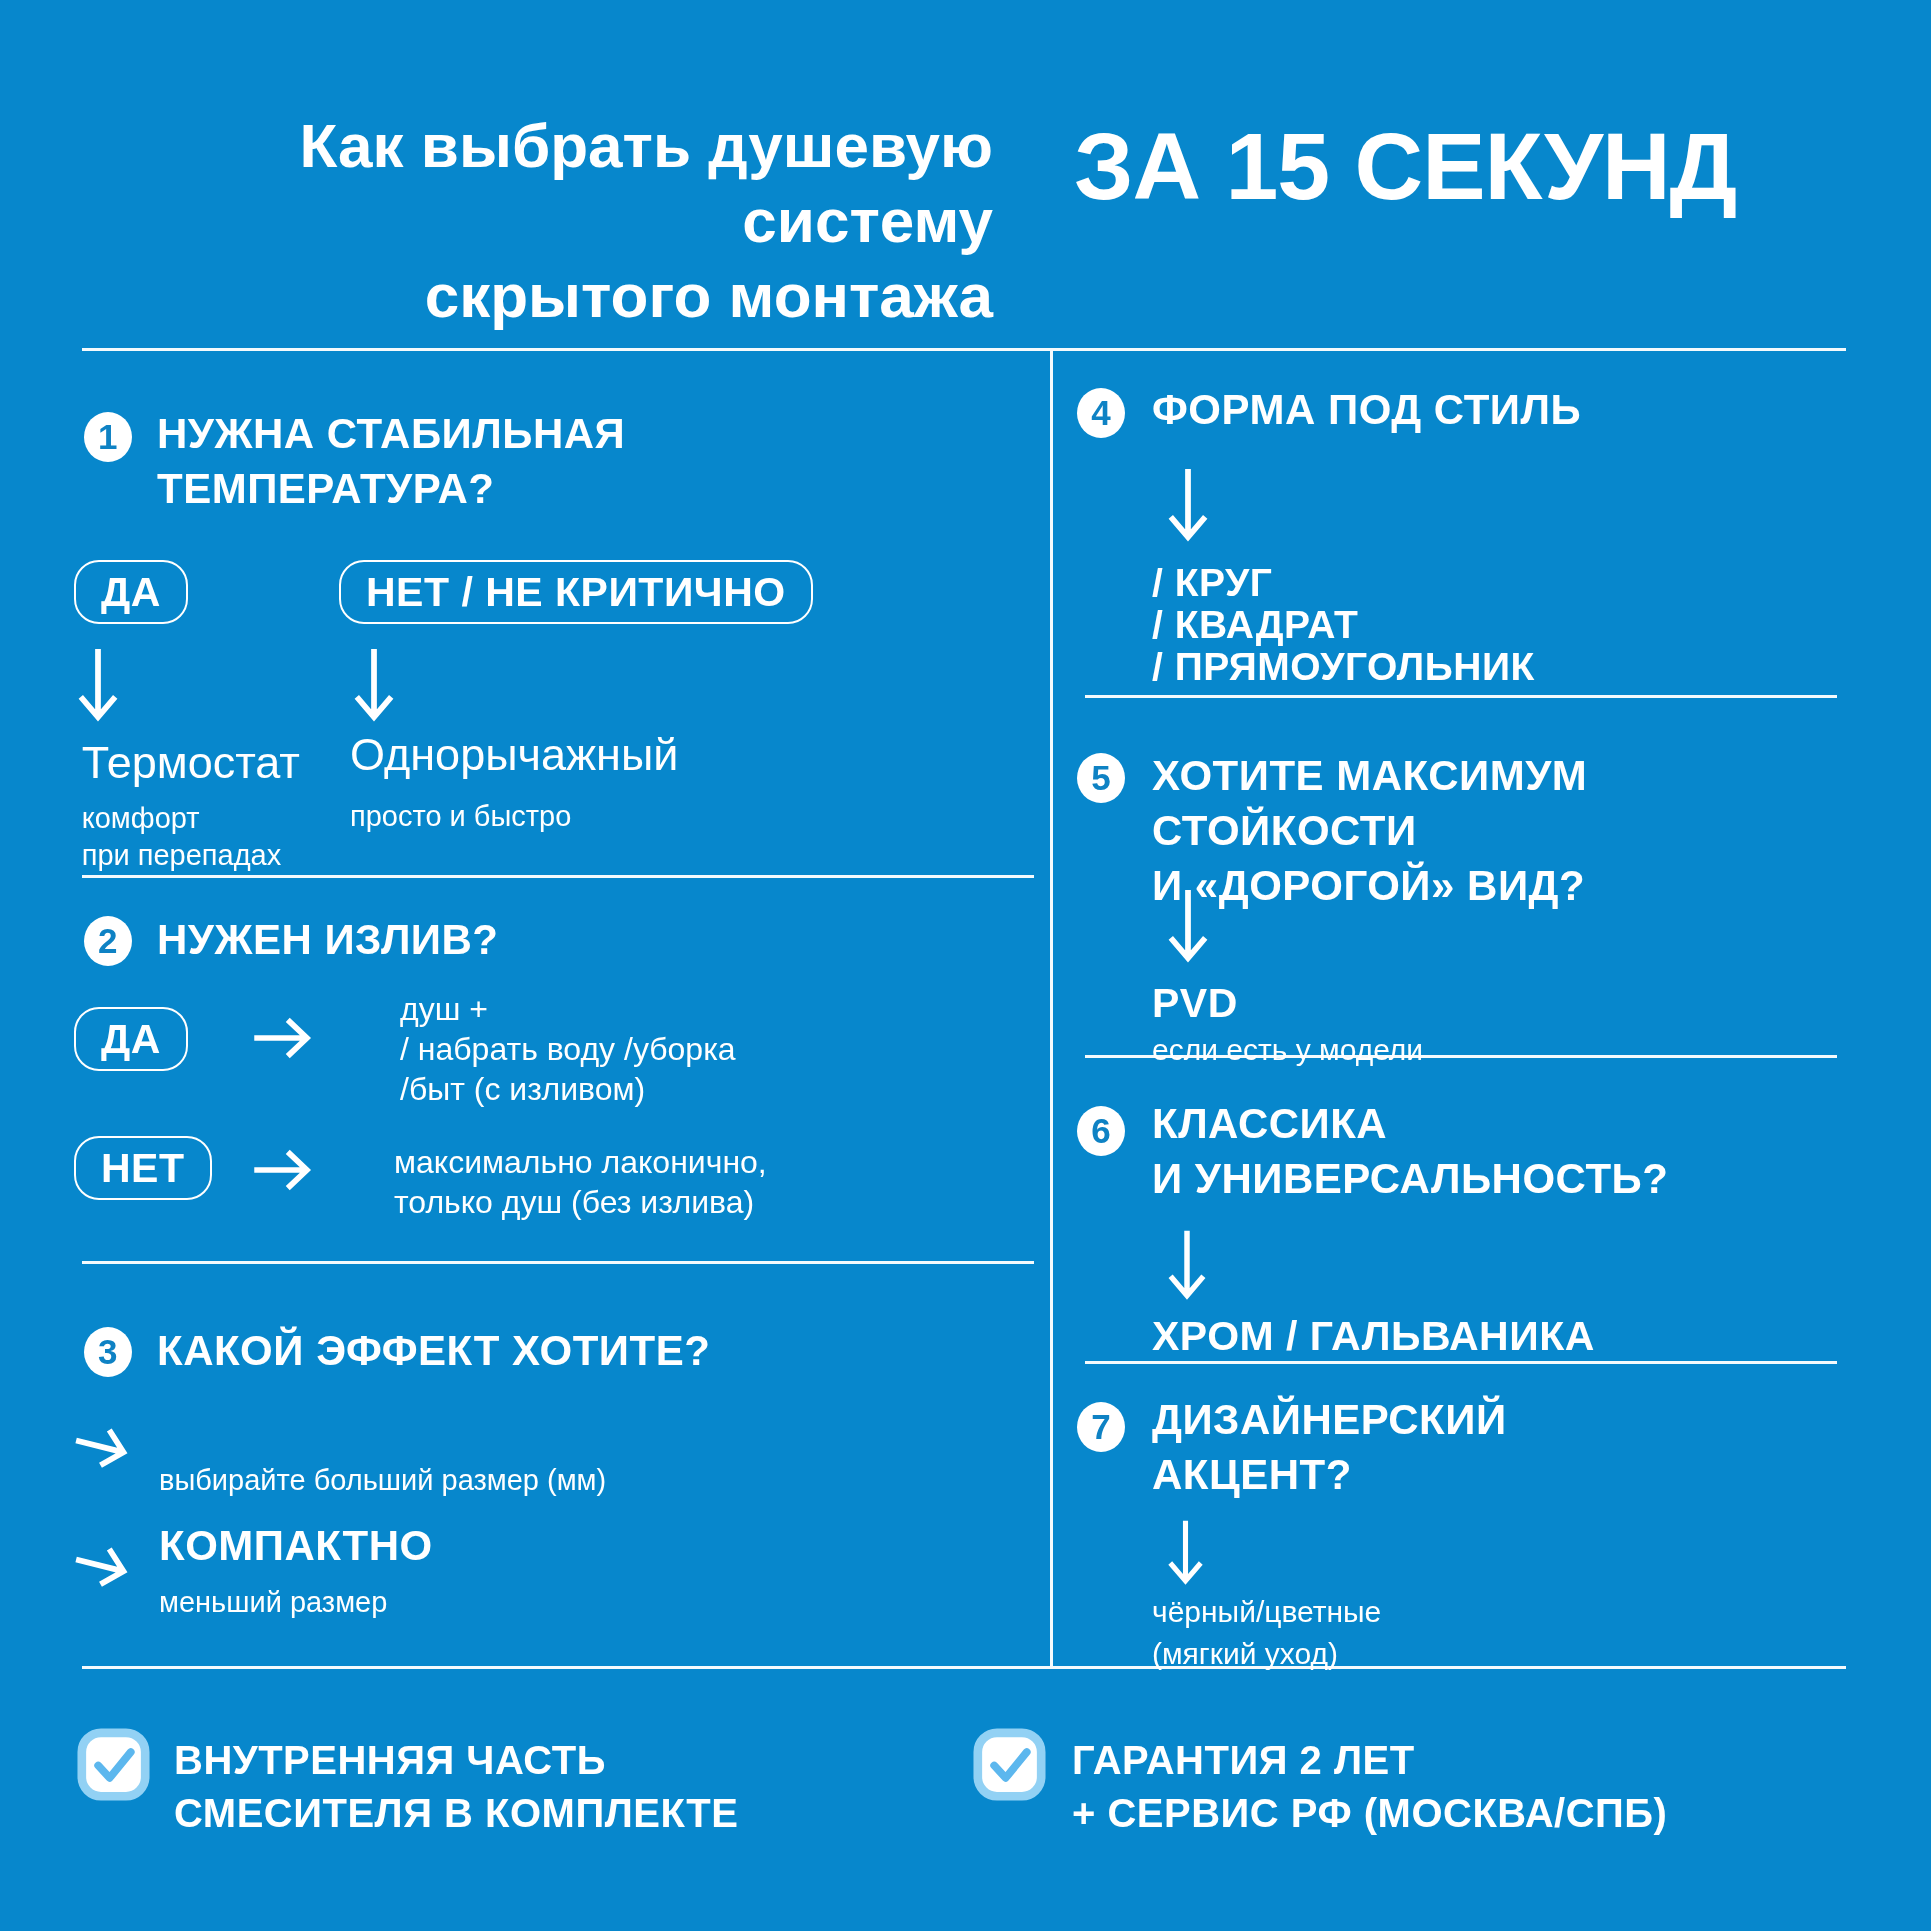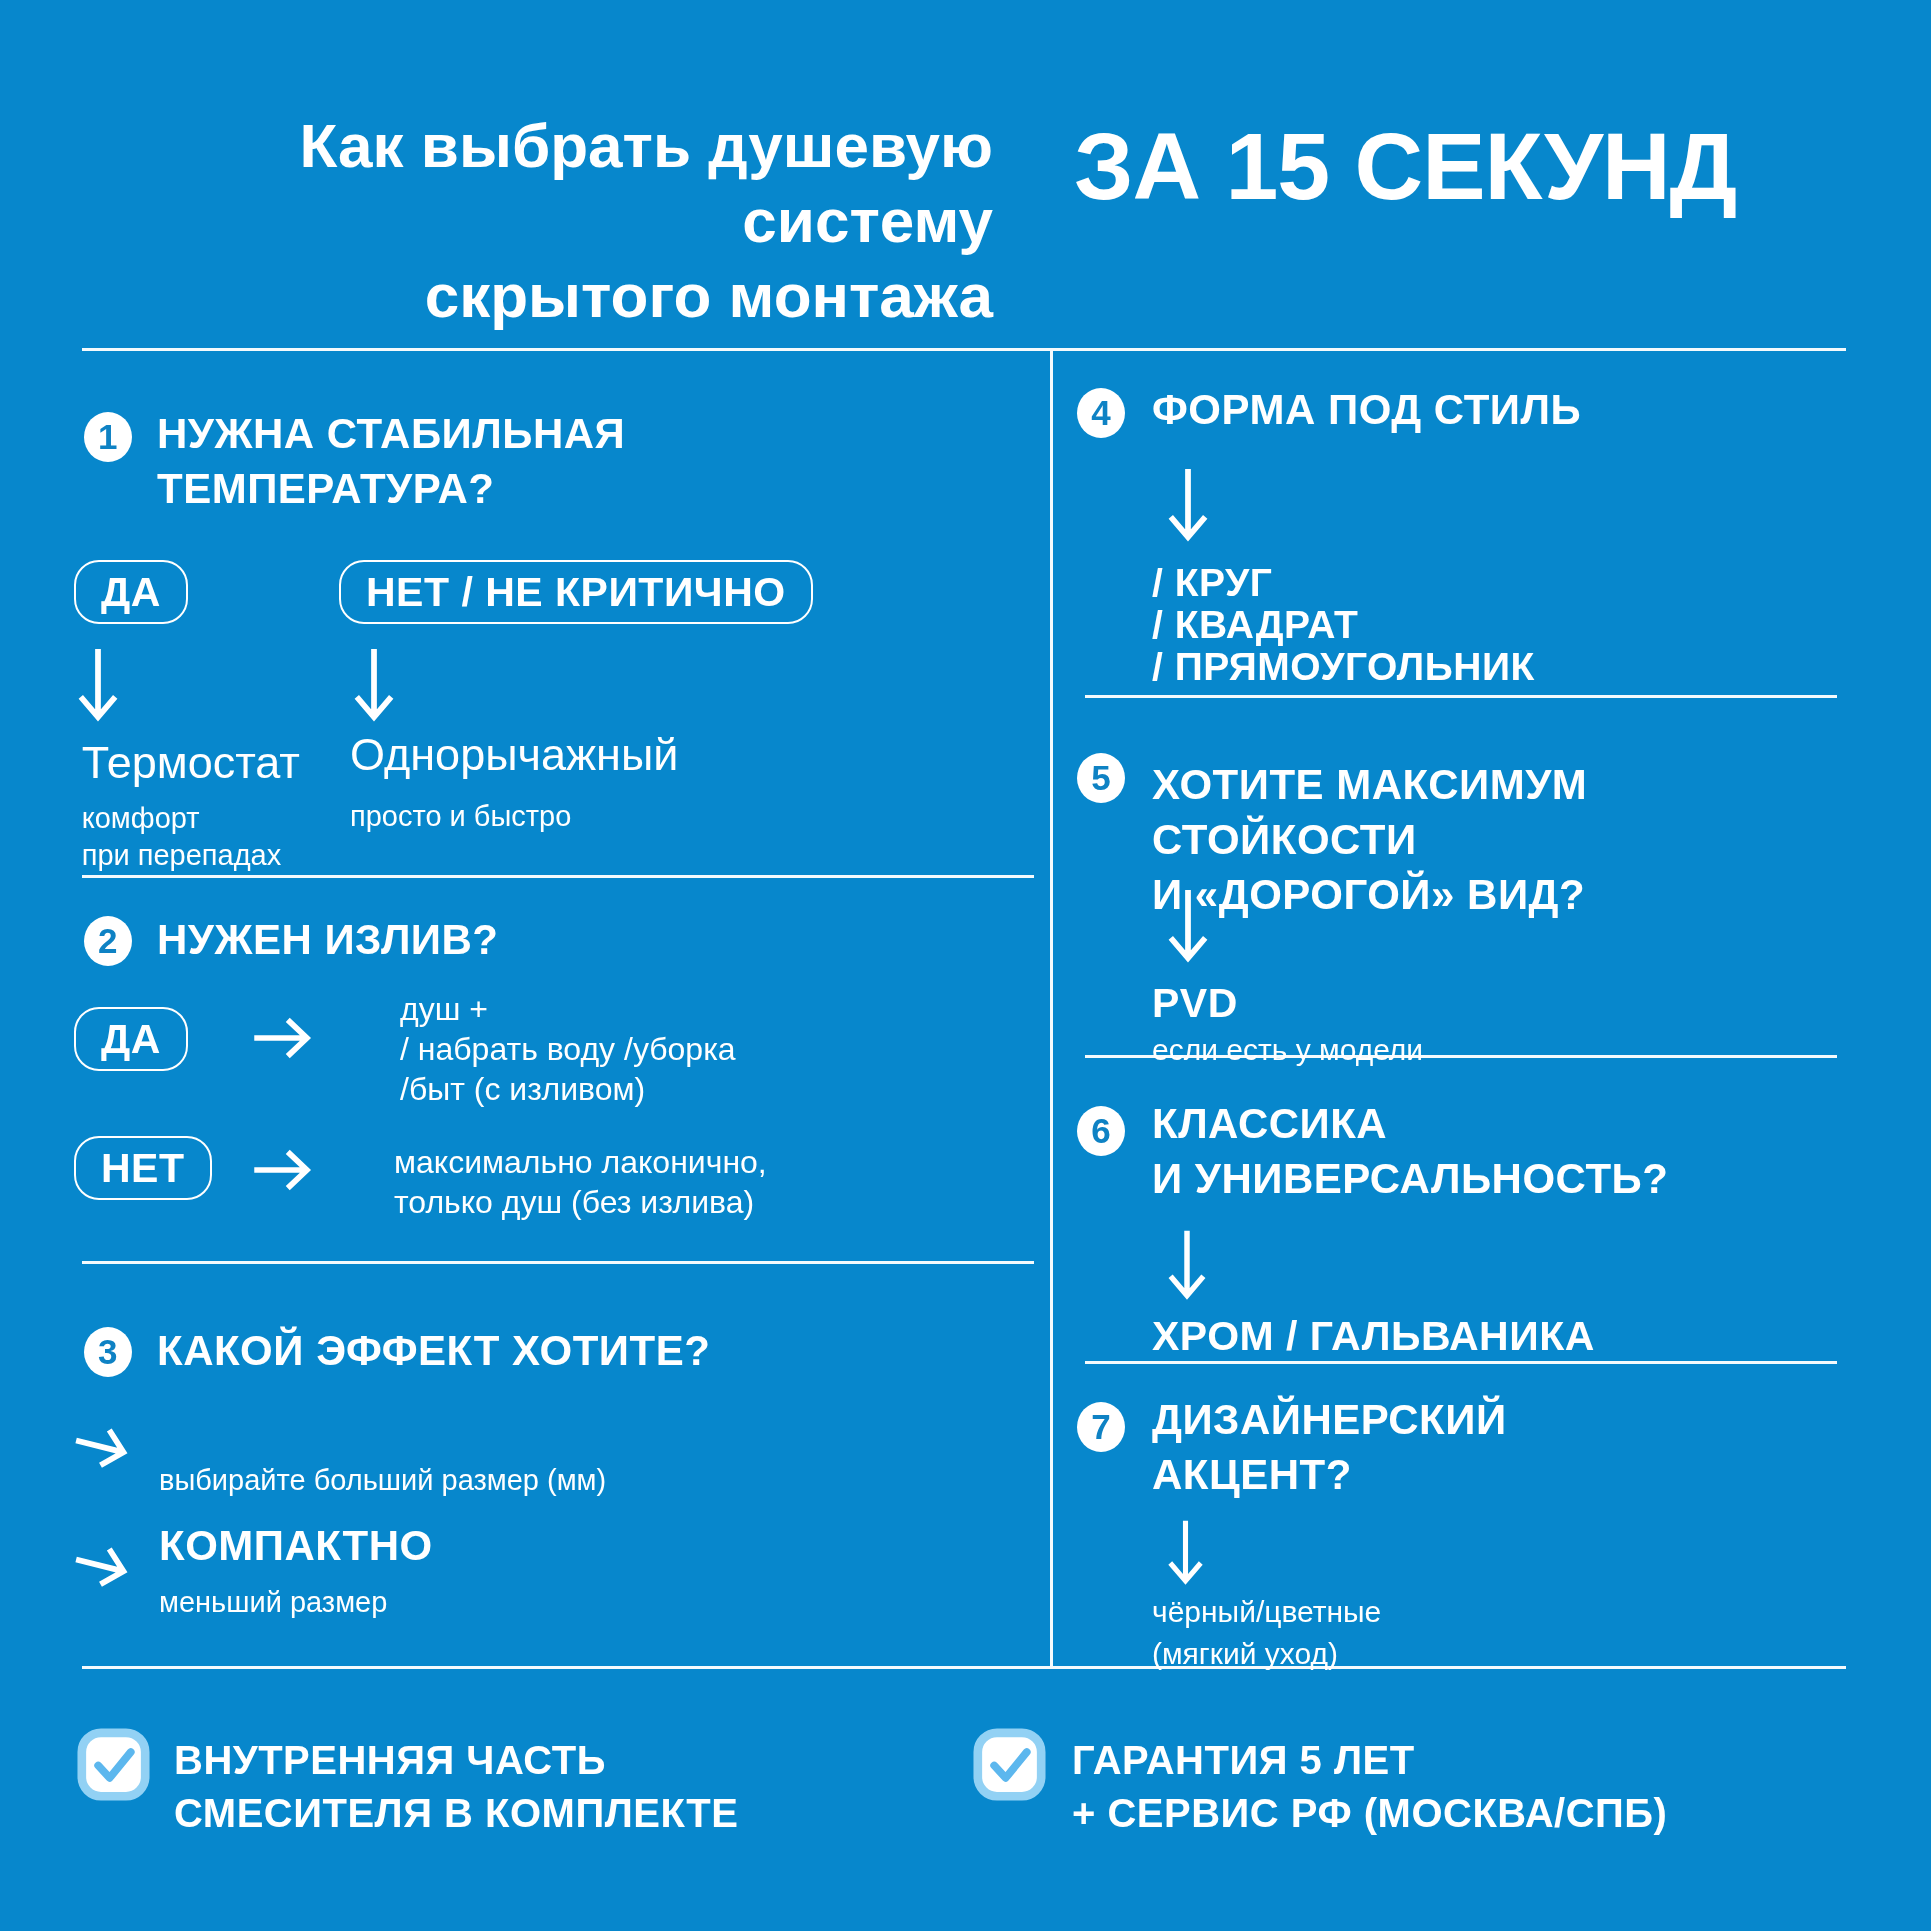--- a/index.html
+++ b/index.html
@@ -160,21 +160,21 @@
           <path d="M23 2 L23 70 M5 52 L23 73 L41 52" fill="none" stroke="#ffffff" stroke-width="6"></path>
         </svg>
     </span>
     <div class="bold-list" style="left:75px;top:180px;">/ КРУГ
 / КВАДРАТ
 / ПРЯМОУГОЛЬНИК</div>
   </div>
 
   <div class="sec" style="left:1077px;top:743px;width:772px;height:309px;">
     <div class="num" style="left:0;top:9.7px;">5</div>
-    <div class="sec-title" style="left:75px;top:14px;">ХОТИТЕ МАКСИМУМ СТОЙКОСТИ
+    <div class="sec-title" style="left:75px;top:5px;">ХОТИТЕ МАКСИМУМ СТОЙКОСТИ
 И «ДОРОГОЙ» ВИД?</div>
     <span class="arrow" style="left:89px;top:145px;">
       <svg width="44" height="75" viewBox="0 0 46 78">
           <path d="M23 2 L23 70 M5 52 L23 73 L41 52" fill="none" stroke="#ffffff" stroke-width="6"></path>
         </svg>
     </span>
     <div class="opt-title" style="left:75px;top:236px;font-size:41px;">PVD</div>
     <div class="note" style="left:75px;top:288px;font-size:30px;">если есть у модели</div>
   </div>
 
@@ -212,18 +212,18 @@
     </span>
     <div class="foot-text" style="left:174px;top:1734px;">ВНУТРЕННЯЯ ЧАСТЬ
 СМЕСИТЕЛЯ В КОМПЛЕКТЕ</div>
 
     <span class="check" style="left:973px;top:1728px;">
       <svg width="73" height="73" viewBox="0 0 76 76">
         <rect x="5" y="5" width="66" height="66" rx="20" fill="#ffffff" style="stroke:var(--checkbox-border);" stroke-width="9"></rect>
         <path d="M22 39 L34 52 L56 25" fill="none" style="stroke:var(--checkbox-check);" stroke-width="8" stroke-linecap="round" stroke-linejoin="round"></path>
       </svg>
     </span>
-    <div class="foot-text" style="left:1072px;top:1734px;">ГАРАНТИЯ 5 ЛЕТ
+    <div class="foot-text" style="left:1072px;top:1734px;">ГАРАНТИЯ 2 ЛЕТ
 + СЕРВИС РФ (МОСКВА/СПБ)</div>
   </div>
 
 </div>
 
 
 </body></html>

